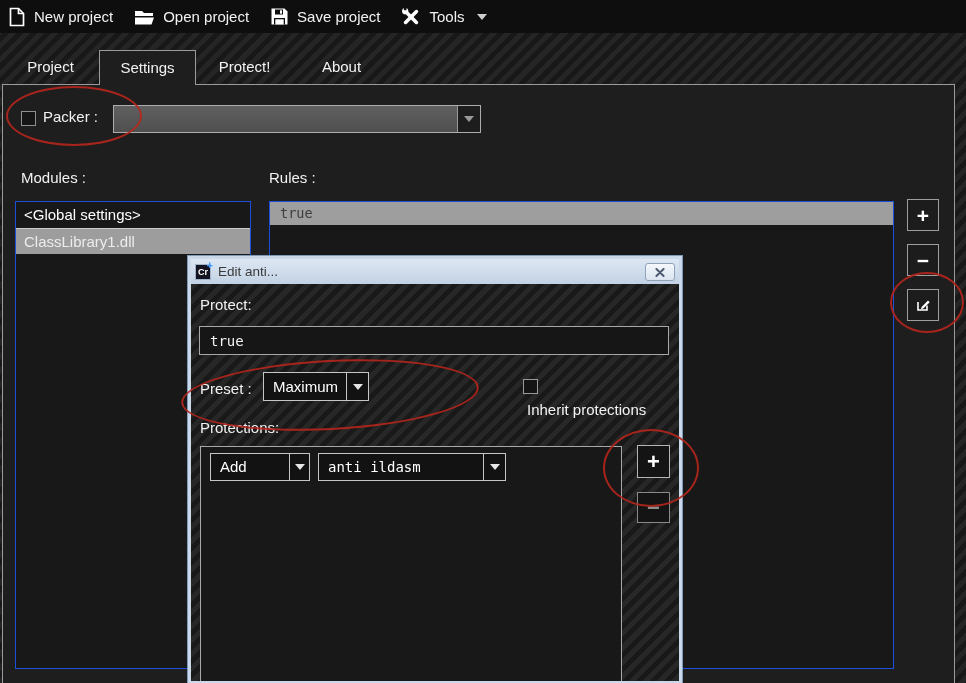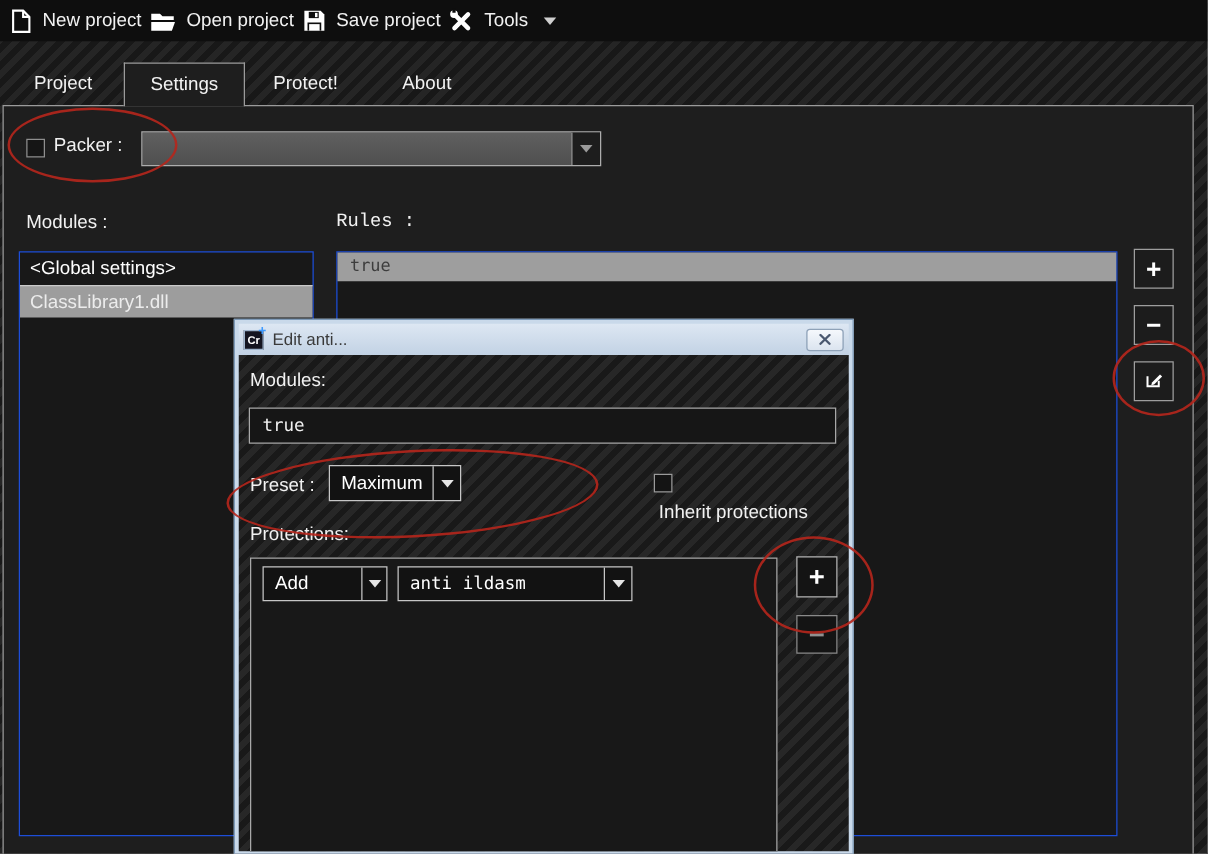--- a/index.html
+++ b/index.html
@@ -8,21 +8,21 @@
     font-family: "Liberation Sans", sans-serif;
     background: repeating-linear-gradient(135deg, #252525 0px, #252525 5px, #181818 5px, #181818 10px);
     position: relative;
     color: #f0f0f0;
   }
 
   
   .toolbar {
     position: absolute; left: 0; top: 0; width: 966px; height: 33px;
     background: #0e0e0e; display: flex; align-items: center;
-    padding-left: 6px; gap: 3px;
+    padding-left: 6px; gap: 17px;
   }
   .tool-item { display: flex; align-items: center; gap: 8px; font-size: 15px; color: #f2f2f2; cursor: default; padding: 2px 2px; }
   .tool-item svg { display: block; }
   .dd-tri { width: 0; height: 0; border-left: 5px solid transparent; border-right: 5px solid transparent; border-top: 6px solid #cfcfcf; margin-left: 4px; }
 
   
   .tabs { position: absolute; left: 2px; top: 50px; display: flex; z-index: 3; }
   .tab { width: 97px; height: 34px; line-height: 34px; text-align: center; font-size: 15px; color: #f2f2f2; }
   .tab.active {
     background: #1e1e1e; border: 1px solid #9b9b9b; border-bottom: none;
@@ -171,21 +171,21 @@
       <span class="tri-gray"></span>
     </div>
   </div>
 
   <div class="label" style="left:18px; top:84px;">Modules :</div>
   <div class="listbox" style="left:12px; top:116px; width:236px; height:468px;">
     <div class="module-item">&lt;Global settings&gt;</div>
     <div class="module-item selected">ClassLibrary1.dll</div>
   </div>
 
-  <div class="label" style="left:266px; top:84px;font-family:Liberation Mono, monospace;">Rules :</div>
+  <div class="label" style="left:266px; top:84px;">Rules :</div>
   <div class="listbox" style="left:266px; top:116px; width:625px; height:468px;">
     <div class="rule-row mono">true</div>
   </div>
 
   <div class="sq-btn" style="left:904px; top:114px;">
     <span>+</span>
   </div>
   <div class="sq-btn" style="left:904px; top:159px;">
     <span>−</span>
   </div>
@@ -216,21 +216,21 @@
     <div class="close-btn">
       <span>
         <svg width="10" height="9" viewBox="0 0 10 9">
             <path d="M1.4 1 L8.6 8 M8.6 1 L1.4 8" stroke="#4a5870" stroke-width="1.9" stroke-linecap="round"></path>
           </svg>
       </span>
     </div>
   </div>
 
   <div class="dlg-body">
-    <div class="label" style="left:9px; top:12px;">Modules:</div>
+    <div class="label" style="left:9px; top:12px;">Protect:</div>
     <input class="text-input" type="text" value="true" style="">
 
     <div class="label" style="left:9px; top:96px;">Preset :</div>
     <div class="combo" style="left:72px; top:88px; width:106px;">
       <span class="txt">Maximum</span>
       <div class="arrow-seg">
         <span class="tri-light"></span>
       </div>
     </div>
 

